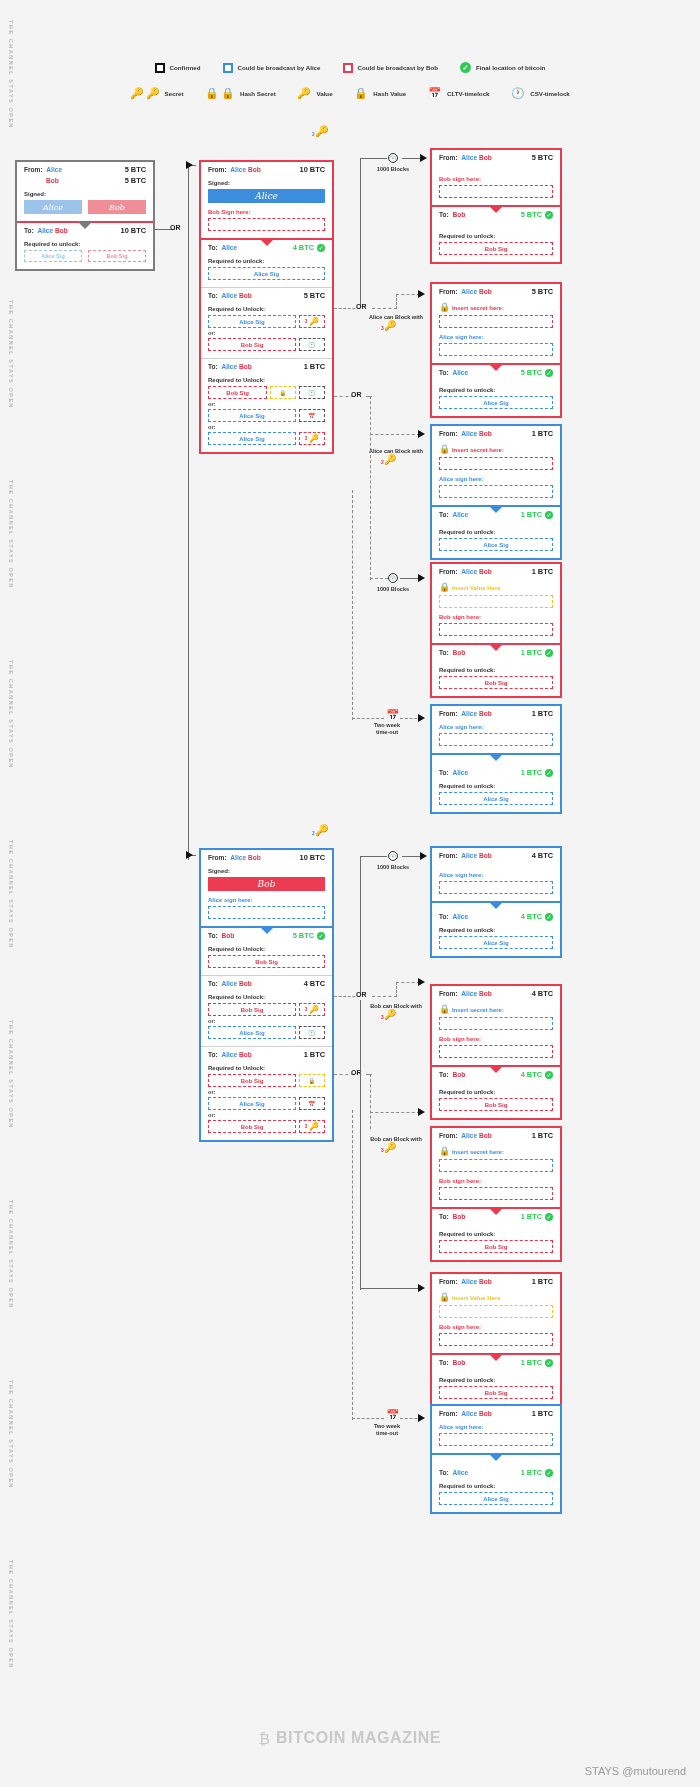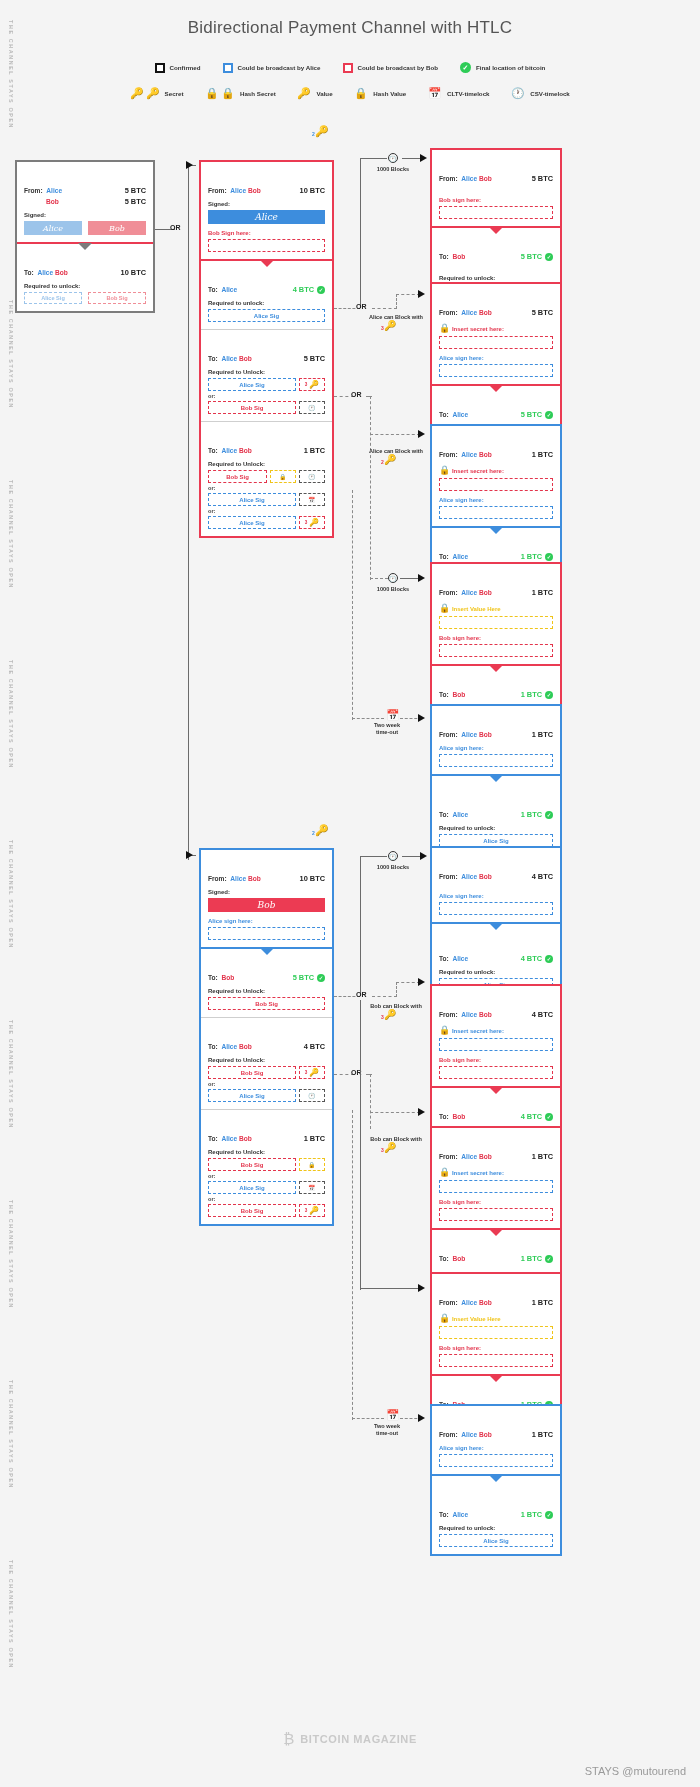--- a/index.html
+++ b/index.html
@@ -41,21 +41,21 @@
     transform:rotate(90deg); font-size:5.4px; letter-spacing:1.6px;
     color:#b9b9b9; font-weight:700; white-space:nowrap;
   }
 
   
   .card { position:absolute; background:#fff; }
   .card.black { border:2px solid #7c7c7c; }
   .card.red  { border:2px solid #ea3a52; }
   .card.blue { border:2px solid #3d8ddd; }
 
-  .sec { padding:24px 7px 7px 7px; position:relative; }
+  .sec { padding:3px 7px 7px 7px; position:relative; }
   .sec + .sec { border-top:1px solid #cfcfcf; }
   .sec.thick + .sec { border-top:2px solid #ea3a52; }
   .card.blue .sec.thick + .sec { border-top:2px solid #3d8ddd; }
 
   .hdr { display:flex; justify-content:space-between; align-items:baseline;
     font-size:6.6px; font-weight:700; }
   .hdr .lbl { color:#333; font-weight:700; }
   .nm-a { color:#3d8ddd; font-weight:700; }
   .nm-b { color:#e3344c; font-weight:700; }
   .amt { font-size:7.4px; font-weight:700; color:#222; display:flex;
@@ -125,31 +125,30 @@
     border-radius:50%; font-size:6px; display:flex; align-items:center;
     justify-content:center; background:#f4f4f4; }
   .icocal { position:absolute; font-size:11px; line-height:1; }
   .keytag { position:absolute; display:flex; align-items:flex-end; gap:1px;
     font-size:5px; font-weight:700; }
 
   
   .footer { position:absolute; bottom:40px; left:0; width:700px;
     display:flex; justify-content:center; align-items:center; gap:6px;
     color:#c9c9c9; }
-  .footer .bm { font-size:11px; font-weight:700; letter-spacing:.6px; }
+  .footer .bm { font-size:16px; font-weight:700; letter-spacing:.6px; }
   .footer .bmico { font-size:15px; }
   .watermark { position:absolute; right:14px; bottom:10px; font-size:11px;
     color:#9a9a9a; }
 </style>
 </head>
 <body>
 
 <div class="page">
 
-  <div class="title">Bidirectional Payment Channel with HTLC</div>
 
   <div class="legend-row r1">
     <div class="legend-item">
       <span class="lg-sq"></span>
       <span>Confirmed</span>
     </div>
     <div class="legend-item">
       <span class="lg-sq blue"></span>
       <span>Could be broadcast by Alice</span>
     </div>

